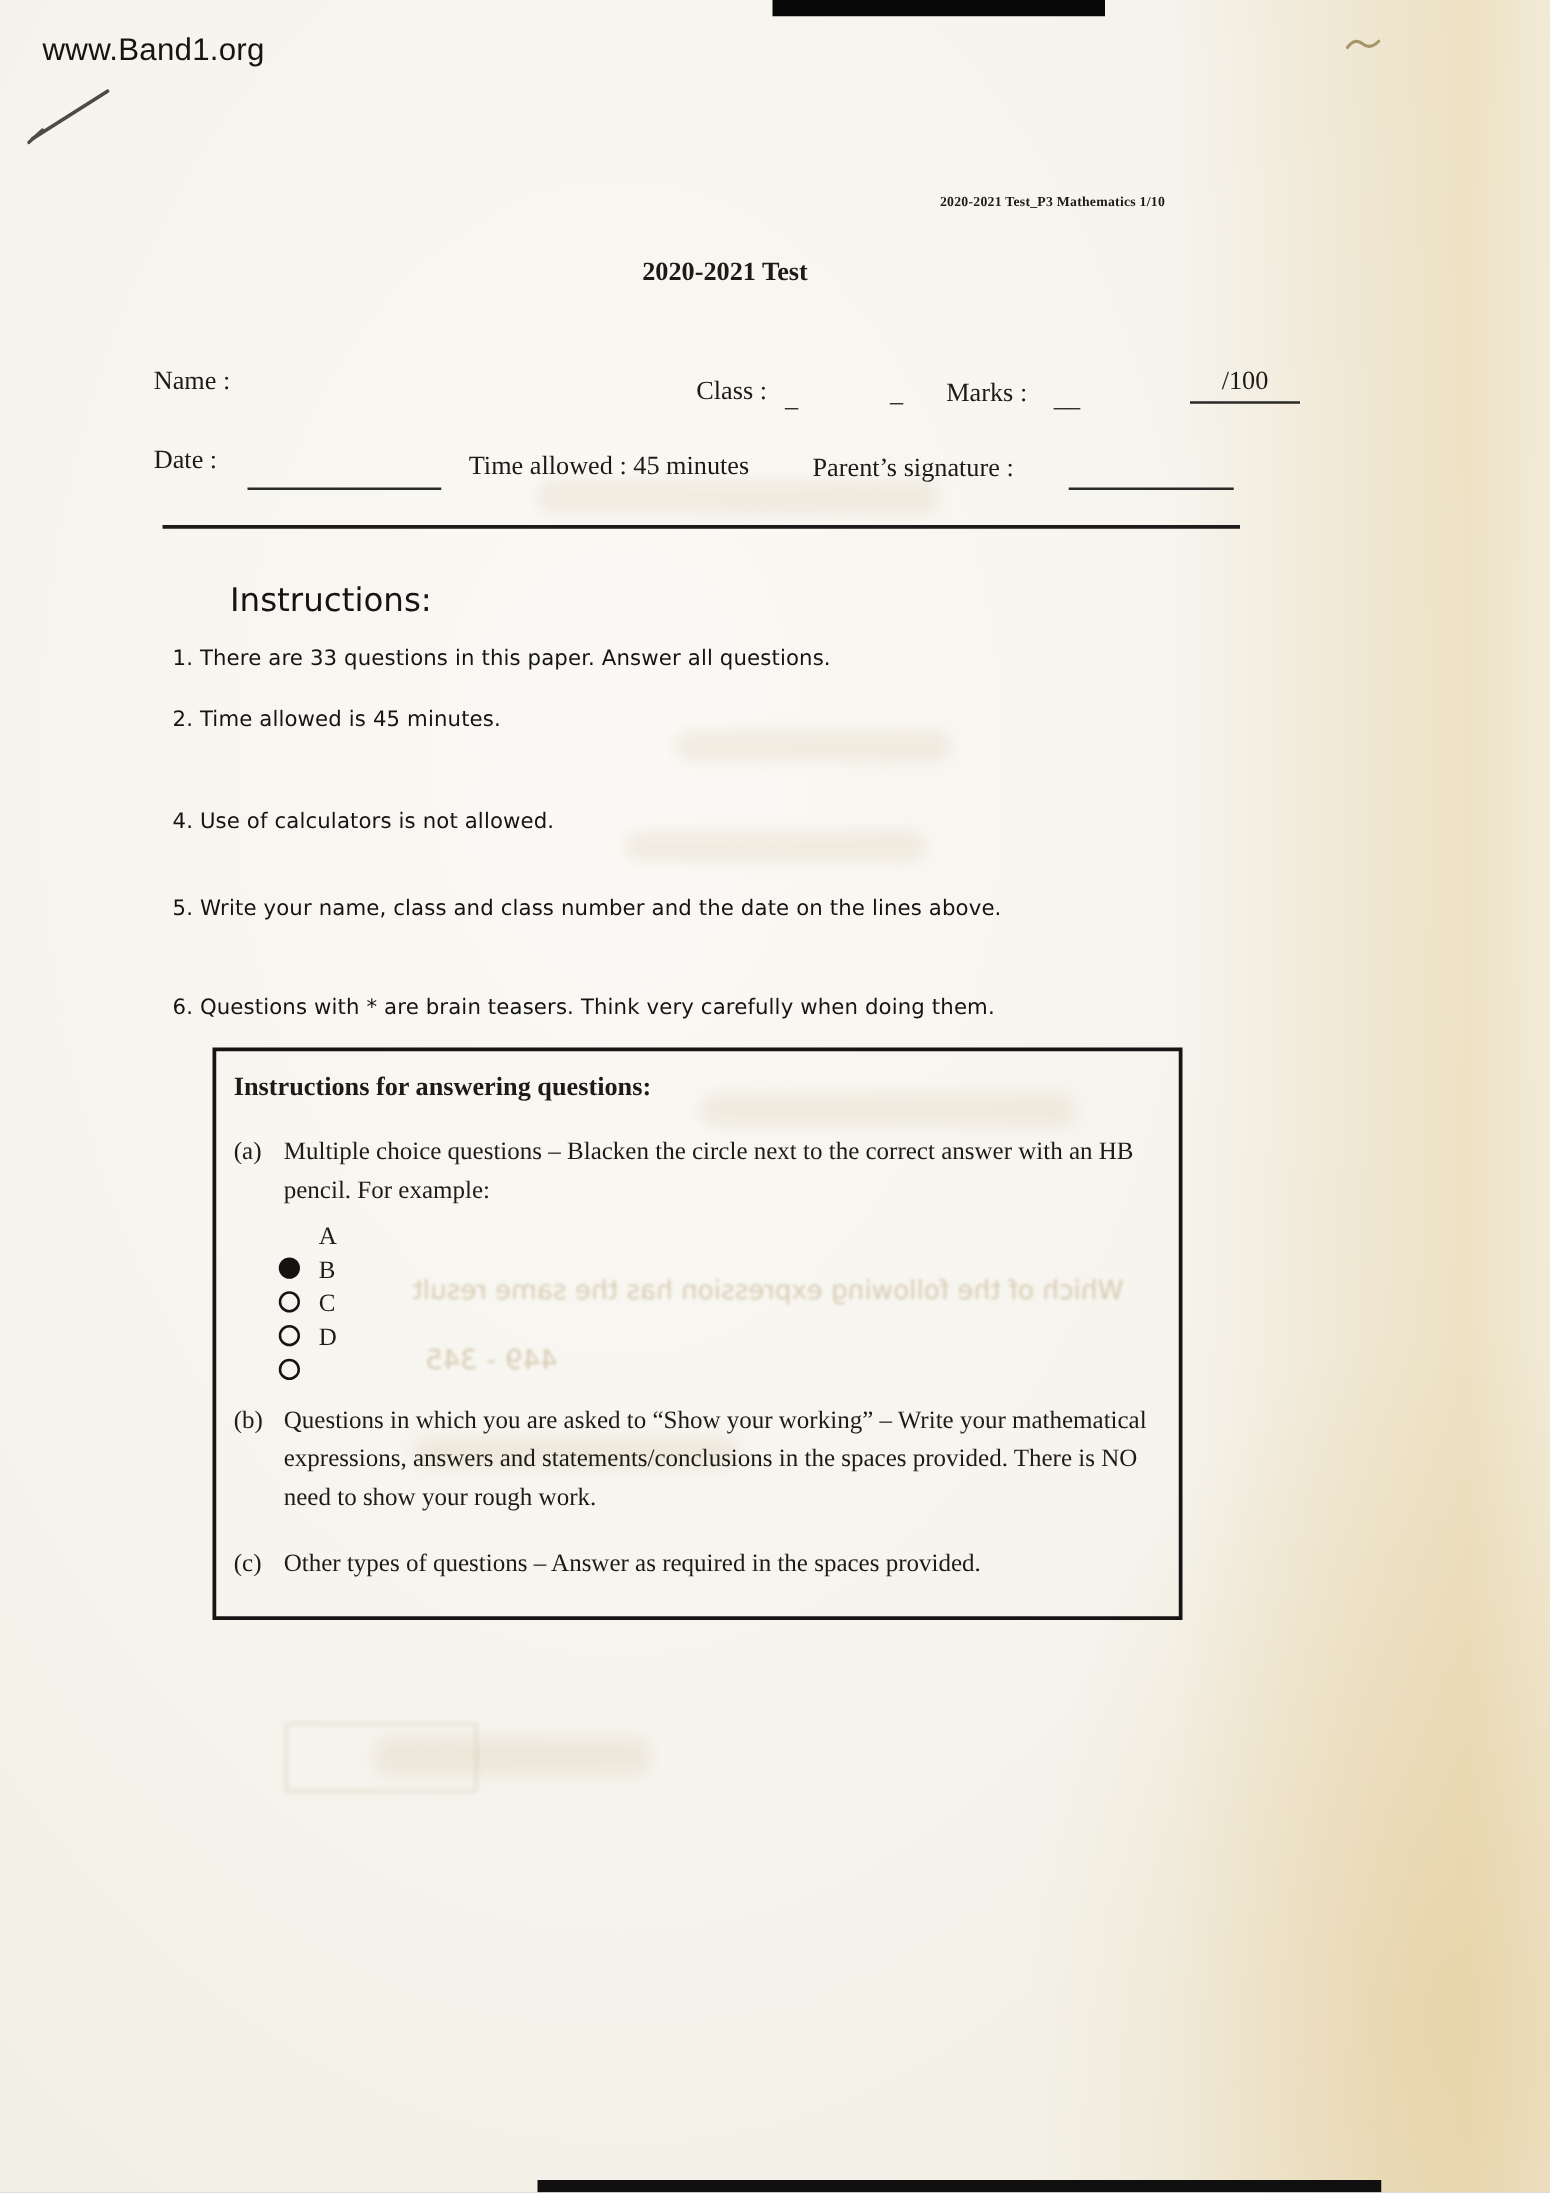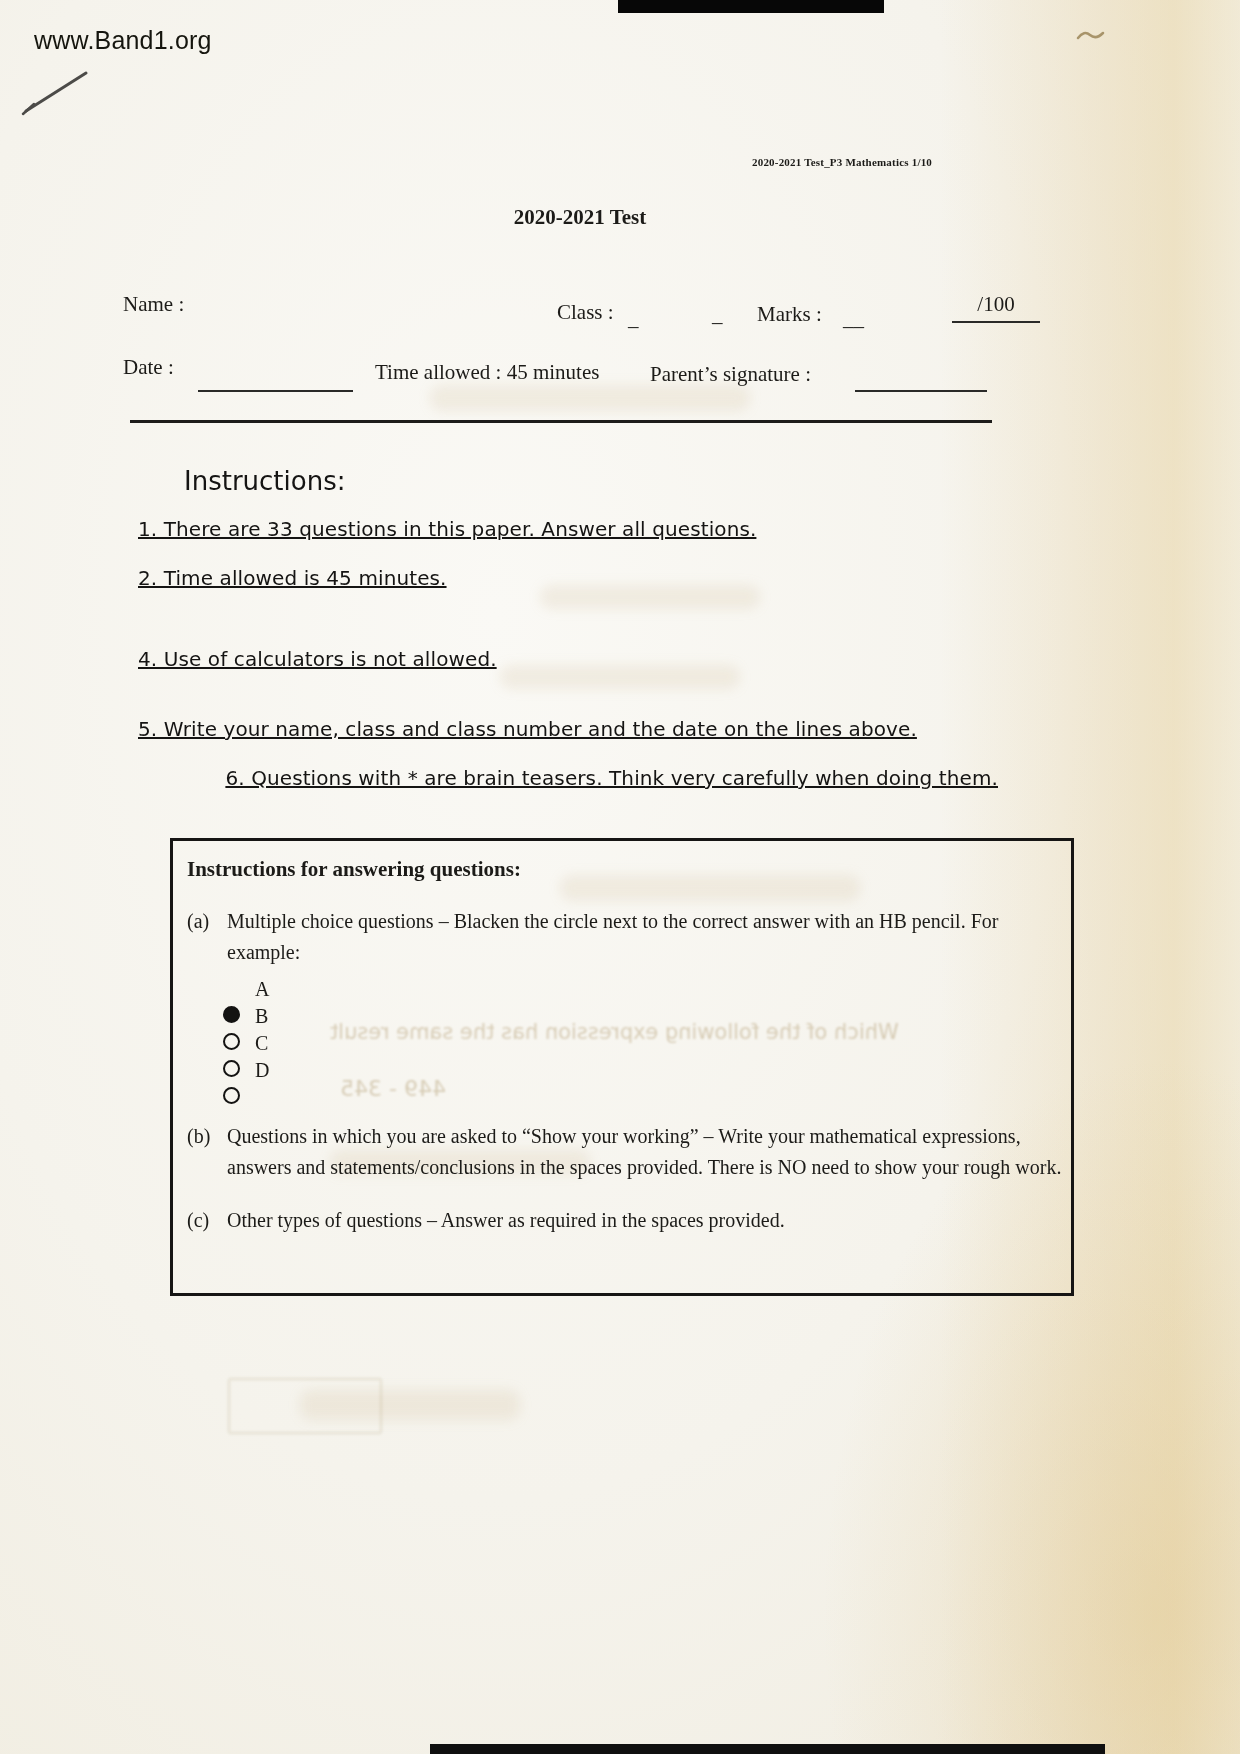--- a/index.html
+++ b/index.html
@@ -62,25 +62,25 @@
   }
   .lbl-date{left:123px;top:355px;}
   .date-line{left:198px;top:390px;width:155px;border-bottom:2.5px solid #2a2a28;}
   .lbl-time{left:375px;top:360px;}
   .lbl-parent{left:650px;top:362px;}
   .sig-line{left:855px;top:390px;width:132px;border-bottom:2.5px solid #2a2a28;}
   .divider{left:130px;top:420px;width:862px;border-bottom:3px solid #1d1c1a;}
 
   .hand{font-family:"DejaVu Sans", sans-serif;color:#151413;}
   .instr-title{left:138px;top:466px;font-size:26px;margin-left:46px;}
-  .instr-item{left:138px;width:860px;font-size:20px;letter-spacing:0.1px;text-decoration:underline;}
-  .i1{top:517px;} .i2{top:566px;} .i3{top:617px;} .i4{top:647px;} .i5{top:717px;} .i6{top:766px;text-align:right;}
+  .instr-item{left:138px;width:860px;font-size:17px;letter-spacing:0.1px;}
+  .i1{top:517px;} .i2{top:566px;} .i3{top:617px;} .i4{top:647px;} .i5{top:717px;} .i6{top:796px;}
 
   .answer-box{
-    left:170px;top:838px;width:904px;height:458px;
+    left:170px;top:838px;width:776px;height:458px;
     border:3px solid #161514;box-sizing:border-box;
     padding:14px 8px 0 14px;
     background:rgba(255,255,255,0.0);
   }
   .box-title{font-size:21px;font-weight:bold;margin:2px 0 24px 0;}
   .box-item{display:flex;font-size:20px;line-height:1.55;}
   .box-item .ilabel{flex:0 0 40px;}
   .box-item .itext{flex:1;}
   .item-b{margin-top:4px;}
   .item-c{margin-top:22px;}

